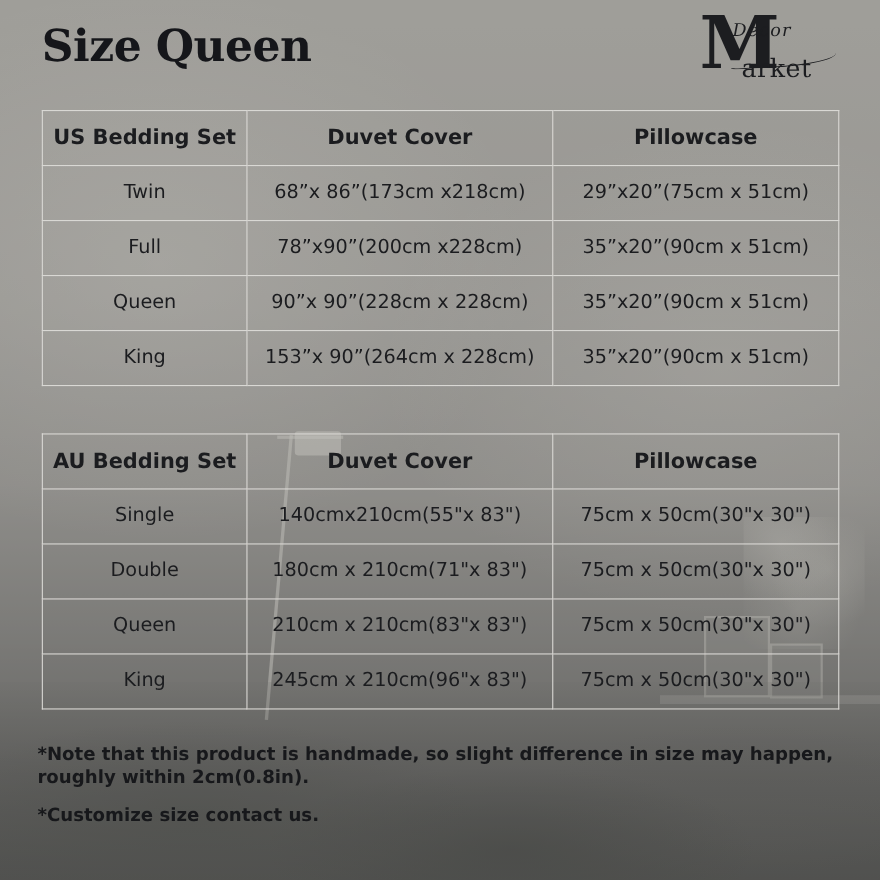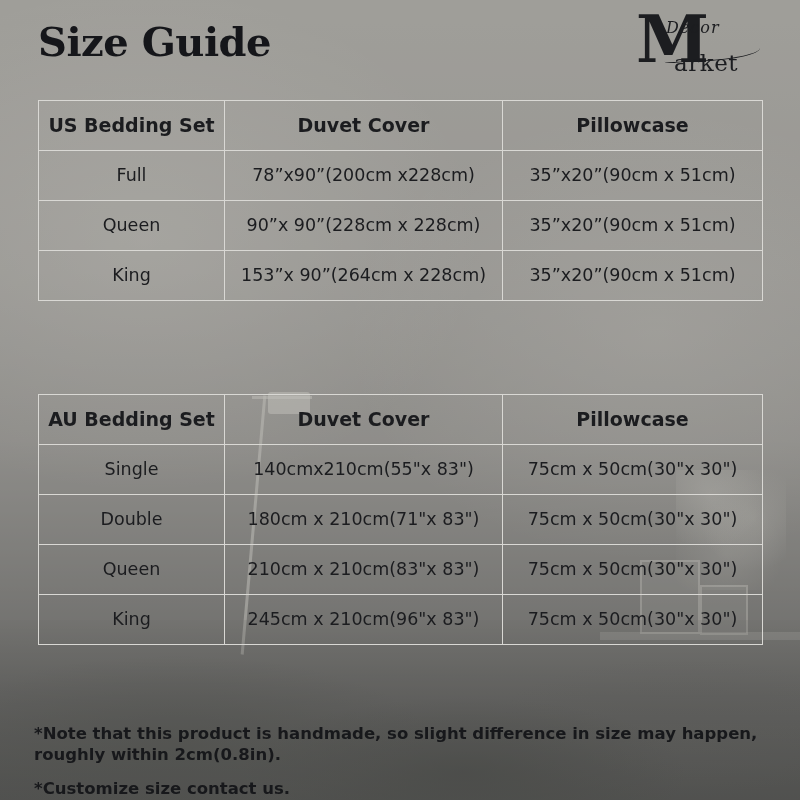--- a/index.html
+++ b/index.html
@@ -184,21 +184,20 @@
   .col-b { width: 278px; }
   .col-c { width: 260px; }
 
   .notes {
     position: absolute;
     left: 34px;
     right: 28px;
     top: 676px;
     color: #17181b;
     font-family: "DejaVu Sans", "Liberation Sans", sans-serif;
-    margin-top: 48px;
   }
   .note-1 {
     font-size: 16.5px;
     font-weight: 700;
     line-height: 1.25;
     margin: 0 0 14px 0;
   }
   .note-2 {
     font-size: 16.5px;
     font-weight: 700;
@@ -226,21 +225,21 @@
       
       
       
       
     </div>
   </div>
   <div class="wash"></div>
 
   <div class="content">
 
-    <div class="title">Size Guide</div>
+    <div class="title">Size Queen</div>
 
     <div class="logo">
       <div class="big-m">M</div>
       <div class="decor">Decor</div>
       <div class="swash"></div>
       <div class="arket">arket</div>
     </div>
 
     <table class="size-table t-us">
       <colgroup>
@@ -250,20 +249,25 @@
       </colgroup>
       <thead>
         <tr>
           <th>US Bedding Set</th>
           <th>Duvet Cover</th>
           <th>Pillowcase</th>
         </tr>
       </thead>
       <tbody>
         <tr>
+          <td>Twin</td>
+          <td>68”x 86”(173cm x218cm)</td>
+          <td>29”x20”(75cm x 51cm)</td>
+        </tr>
+        <tr>
           <td>Full</td>
           <td>78”x90”(200cm x228cm)</td>
           <td>35”x20”(90cm x 51cm)</td>
         </tr>
         <tr>
           <td>Queen</td>
           <td>90”x 90”(228cm x 228cm)</td>
           <td>35”x20”(90cm x 51cm)</td>
         </tr>
         <tr>

